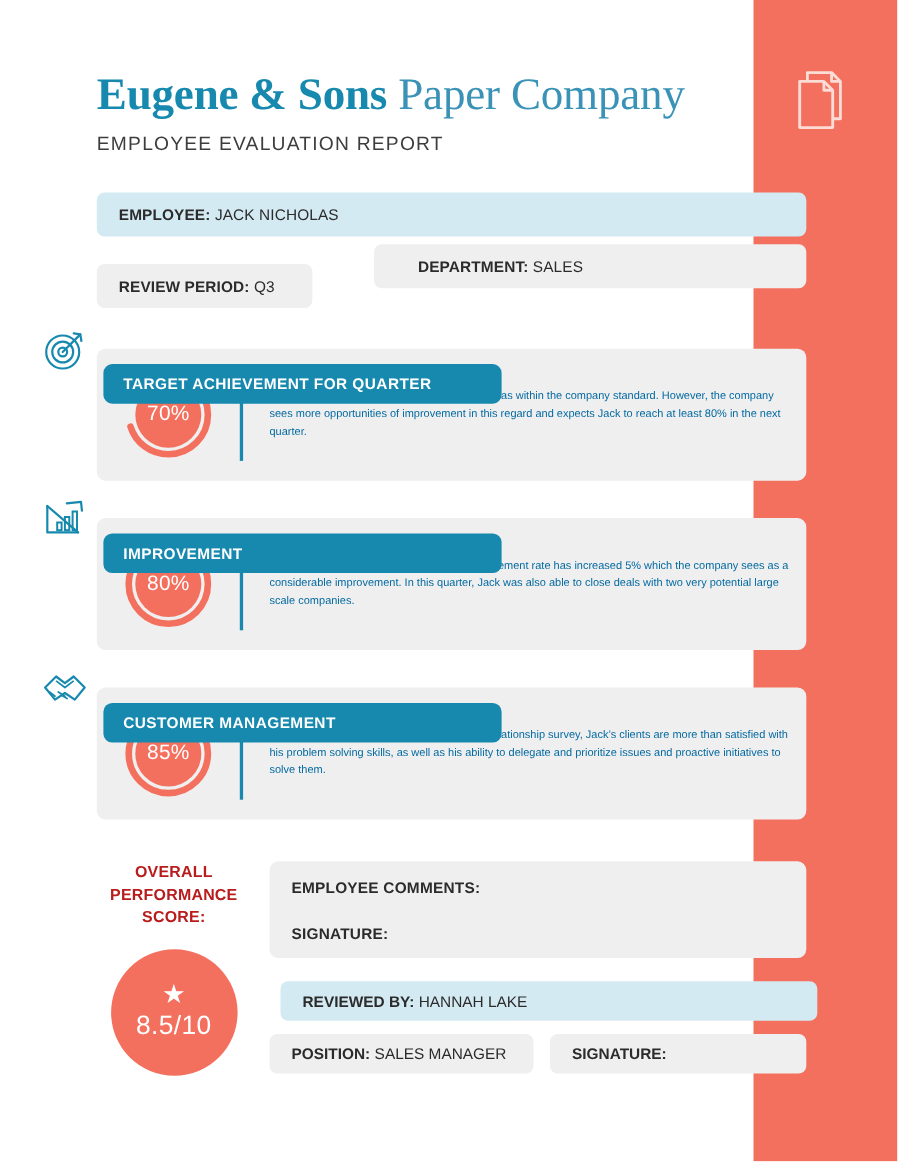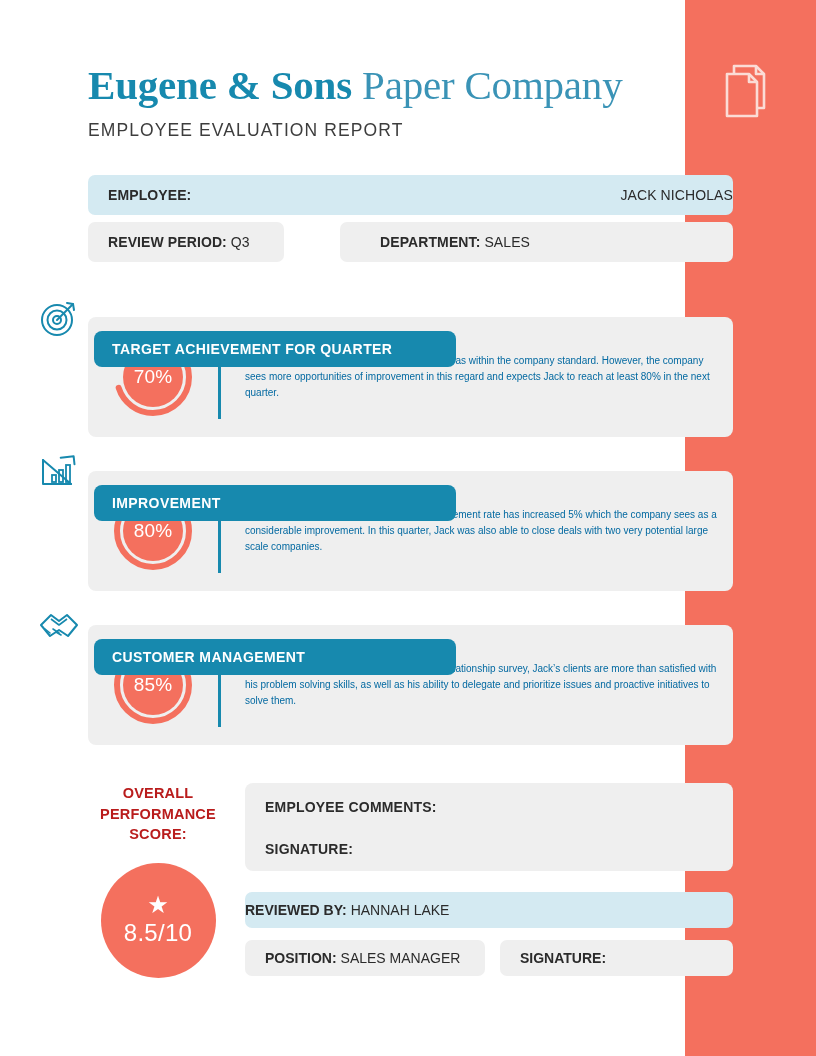--- a/index.html
+++ b/index.html
@@ -75,26 +75,26 @@
     position: absolute;
     background: #EFEFEF;
     border-radius: 7px;
     display: flex;
     align-items: center;
     padding-left: 20px;
     font-size: 14px;
     color: #2B2B2B;
     letter-spacing: 0.1px;
   }
-  .field-row.blue { background: #D4EAF2; justify-content: space-between; }
+  .field-row.blue { background: #D4EAF2; }
   .field-row .lbl { font-weight: bold; }
   .field-row .val { font-weight: normal; margin-left: 4px; }
 
   #row-employee   { left: 88px; top: 175px;  width: 645px; height: 40px; }
-  #row-review     { left: 88px; top: 222px;  width: 196px; height: 40px; }
+  #row-review     { left: 88px; top: 240px;  width: 196px; height: 40px; }
   #row-department { left: 340px; top: 222px; width: 393px; height: 40px; padding-left: 40px; }
 
   
   .section { position: absolute; left: 88px; width: 645px; }
 
   .section-body {
     position: absolute;
     left: 0;
     top: 18px;
     width: 645px;
@@ -226,25 +226,26 @@
     letter-spacing: 0.2px;
   }
   #box-emp-comments .sig2 {
     position: absolute;
     left: 20px;
     bottom: 14px;
   }
 
   #row-reviewed {
     position: absolute;
-    left: 245px; top: 892px;
+    left: 255px; top: 892px;
     width: 488px; height: 36px;
     background: #D4EAF2;
     border-radius: 7px;
     display: flex; align-items: center;
+    padding-left: 20px;
     font-size: 14px; color: #2B2B2B;
   }
   #row-position {
     position: absolute;
     left: 245px; top: 940px;
     width: 240px; height: 36px;
     background: #EFEFEF;
     border-radius: 7px;
     display: flex; align-items: center;
     padding-left: 20px;

